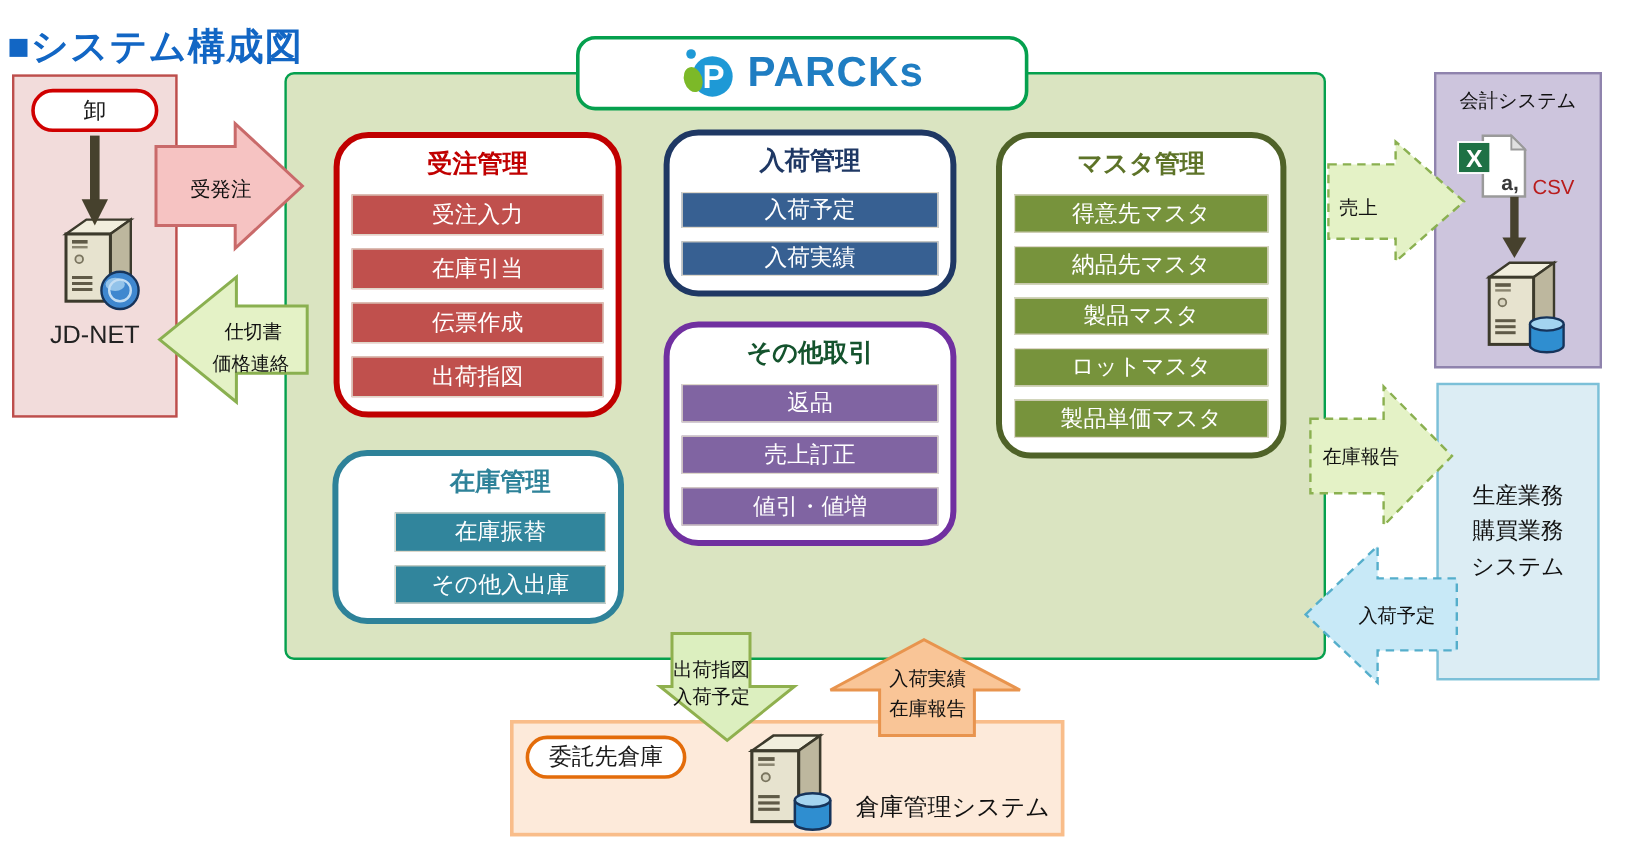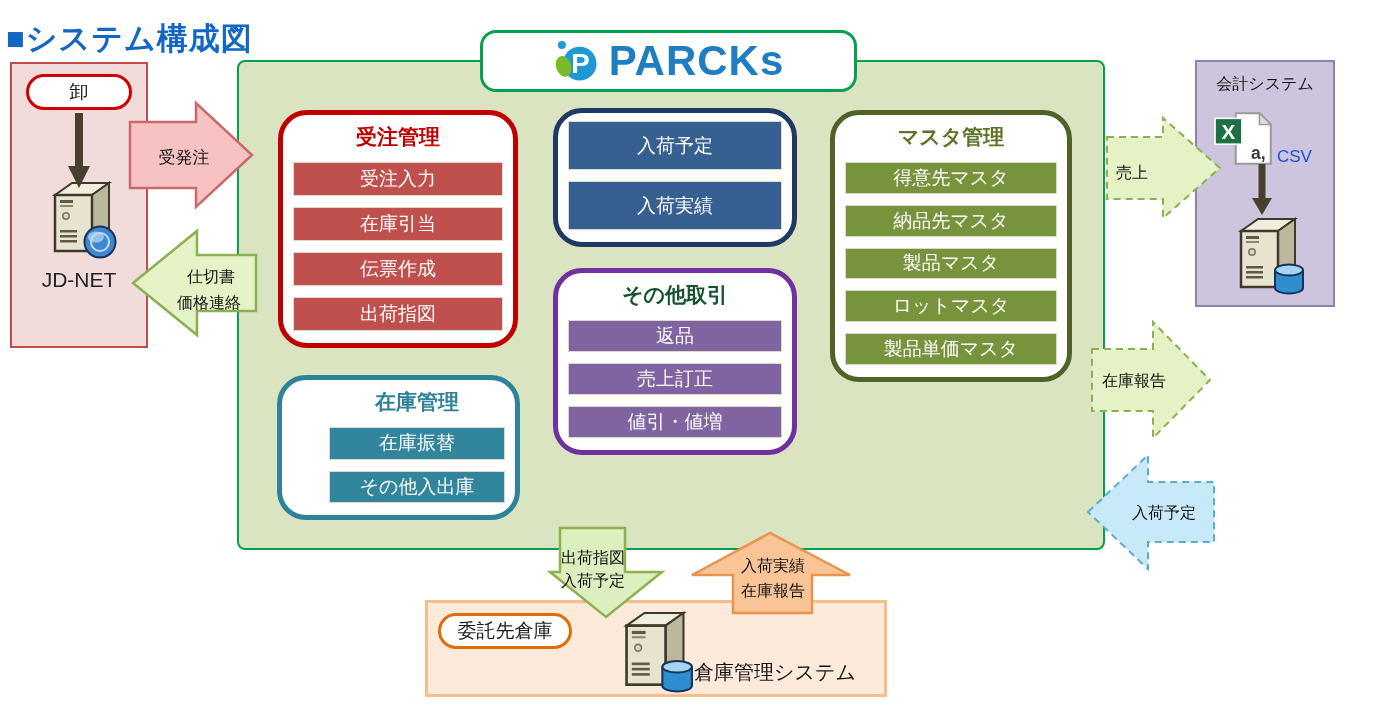--- a/index.html
+++ b/index.html
@@ -10,41 +10,41 @@
   .page-title{position:absolute;left:6px;top:18px;font-size:31px;font-weight:bold;color:#1266c4;letter-spacing:1px;}
   
   .box-jdnet{position:absolute;left:10px;top:62px;width:138px;height:286px;background:#f2dcdb;border:2px solid #bd4e4c;box-sizing:border-box;}
   .oval{position:absolute;background:#fff;border-radius:20px;display:flex;align-items:center;justify-content:center;font-size:19px;box-sizing:border-box;}
   .oval-wholesale{left:14px;top:10px;width:106px;height:36px;border:3px solid #d00000;}
   .jdnet-label{position:absolute;left:0;right:0;top:204px;text-align:center;font-size:21px;color:#222;}
   
   .box-central{position:absolute;left:237px;top:60px;width:868px;height:490px;background:#dae4c1;border:2px solid #05a04e;border-radius:8px;box-sizing:border-box;}
   .parcks-badge{position:absolute;left:480px;top:30px;width:377px;height:62px;background:#fff;border:3px solid #05a04e;border-radius:16px;
                 display:flex;align-items:center;justify-content:center;gap:8px;box-sizing:border-box;}
-  .parcks-brand{font-size:42px;font-weight:bold;color:#1f7dc2;letter-spacing:1px;}
+  .parcks-brand{font-size:35px;font-weight:bold;color:#1f7dc2;letter-spacing:1px;}
   
   .module{position:absolute;background:#fff;border-style:solid;border-width:5px;border-radius:29px;box-sizing:border-box;
           display:flex;flex-direction:column;padding:8px 10px 12px;gap:11px;}
   .module-title{flex:0 0 28px;line-height:28px;text-align:center;font-size:21px;font-weight:bold;}
   .module-bar{flex:1;display:flex;align-items:center;justify-content:center;color:#fff;font-size:19px;border:1px solid #ded8ca;box-sizing:border-box;}
   .mod-order{border-color:#c00000;}   .mod-order .module-title{color:#c00000;}   .mod-order .module-bar{background:#c0504d;}
   .mod-arrival{border-color:#1f3864;} .mod-arrival .module-title{color:#1f3864;} .mod-arrival .module-bar{background:#376092;}
   .mod-other{border-color:#7030a0;}   .mod-other .module-title{color:#14532d;}   .mod-other .module-bar{background:#8064a2;}
   .mod-master{border-color:#4f6228;}  .mod-master .module-title{color:#5d7328;}  .mod-master .module-bar{background:#77933c;}
   .mod-stock{border-color:#2e8299;padding-left:47px;}   .mod-stock .module-title{color:#2e8299;}   .mod-stock .module-bar{background:#31859c;}
   
   .box-accounting{position:absolute;left:1195px;top:60px;width:140px;height:247px;background:#cdc5dd;border:2px solid #8f83ad;box-sizing:border-box;}
   .accounting-title{position:absolute;left:0;right:0;top:12px;text-align:center;font-size:16px;color:#111;}
-  .csv-label{position:absolute;left:80px;top:85px;font-size:17px;color:#1d4ed8;}
+  .csv-label{position:absolute;left:80px;top:85px;font-size:17px;color:#b91c1c;}
   .box-production{position:absolute;left:1197px;top:319px;width:136px;height:248px;background:#dcedf4;border:2px solid #7cc0d8;box-sizing:border-box;
                   display:flex;flex-direction:column;align-items:center;justify-content:center;font-size:19px;line-height:1.55;color:#111;}
   
   .box-warehouse{position:absolute;left:425px;top:600px;width:462px;height:97px;background:#fdeada;border:3px solid #f9bd8a;box-sizing:border-box;}
   .oval-warehouse{left:10px;top:10px;width:134px;height:36px;border:3px solid #e36c0a;}
-  .warehouse-label{position:absolute;left:266px;top:56px;font-size:20px;color:#111;}
+  .warehouse-label{position:absolute;left:266px;top:56px;font-size:20px;color:#111;padding-left:19px;}
   
   .overlay{position:absolute;left:0;top:0;z-index:6;pointer-events:none;}
   .overlay text{font-family:"Liberation Sans","DejaVu Sans",sans-serif;fill:#111;}
   .arrow-label{font-size:16px;}
   .arrow-label-big{font-size:17px;}
 </style>
 </head>
 <body>
 
 <div id="canvas">
@@ -84,20 +84,21 @@
 
   <div class="module mod-order" style="left:278px;top:110px;width:240px;height:238px">
     <div class="module-title">受注管理</div>
     <div class="module-bar">受注入力</div>
     <div class="module-bar">在庫引当</div>
     <div class="module-bar">伝票作成</div>
     <div class="module-bar">出荷指図</div>
   </div>
 
   <div class="module mod-arrival" style="left:553px;top:108px;width:244px;height:139px">
+    <div class="module-title">入荷管理</div>
     <div class="module-bar">入荷予定</div>
     <div class="module-bar">入荷実績</div>
   </div>
 
   <div class="module mod-other" style="left:553px;top:268px;width:244px;height:187px">
     <div class="module-title">その他取引</div>
     <div class="module-bar">返品</div>
     <div class="module-bar">売上訂正</div>
     <div class="module-bar">値引・値増</div>
   </div>
@@ -135,20 +136,25 @@
       <rect x="15" y="27" width="13" height="2" fill="#8a8570"></rect>
       <circle cx="21" cy="38" r="3.2" fill="#d9d5c0" stroke="#7a755f" stroke-width="1.5"></circle>
       <rect x="15" y="52" width="17" height="2.5" fill="#5f5a47"></rect>
       <rect x="15" y="57" width="17" height="2.5" fill="#5f5a47"></rect>
       <rect x="15" y="62" width="17" height="2.5" fill="#5f5a47"></rect>
       <path d="M44,56 v18 a14,5.5 0 0 0 28,0 v-18" fill="#2f8ed0" stroke="#16345b" stroke-width="2"></path>
       <ellipse cx="58" cy="56" rx="14" ry="5.5" fill="#a3d4f0" stroke="#16345b" stroke-width="2"></ellipse>
     </svg>
   </div>
 
+  <div class="box-production">
+    <div>生産業務</div>
+    <div>購買業務</div>
+    <div>システム</div>
+  </div>
 
   <div class="box-warehouse">
     <div class="oval oval-warehouse">委託先倉庫</div>
     <svg class="abs" style="left:188px;top:4px" width="78" height="90" viewBox="0 0 74 84">
       <polygon points="10,17 27,5 64,5 47,17" fill="#f1eedd" stroke="#3c3a2c" stroke-width="2"></polygon>
       <polygon points="47,17 64,5 64,61 47,73" fill="#bdb79e" stroke="#3c3a2c" stroke-width="2"></polygon>
       <rect x="10" y="17" width="37" height="56" fill="#e7e3cf" stroke="#3c3a2c" stroke-width="2.5"></rect>
       <rect x="15" y="22" width="13" height="3" fill="#5f5a47"></rect>
       <rect x="15" y="27" width="13" height="2" fill="#8a8570"></rect>
       <circle cx="21" cy="38" r="3.2" fill="#d9d5c0" stroke="#7a755f" stroke-width="1.5"></circle>

